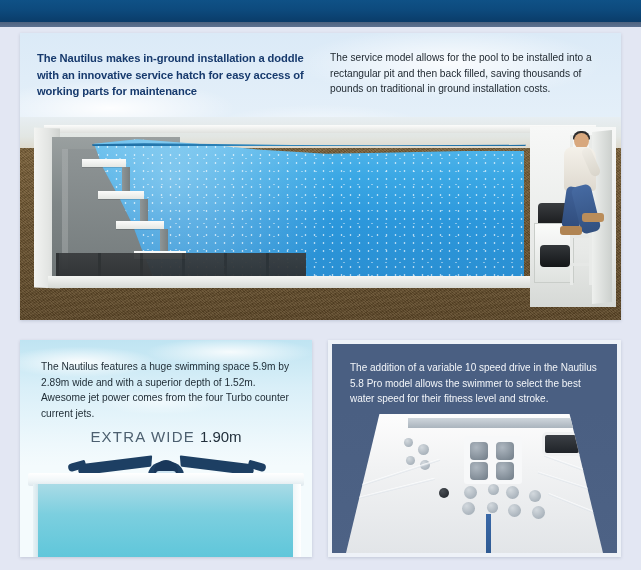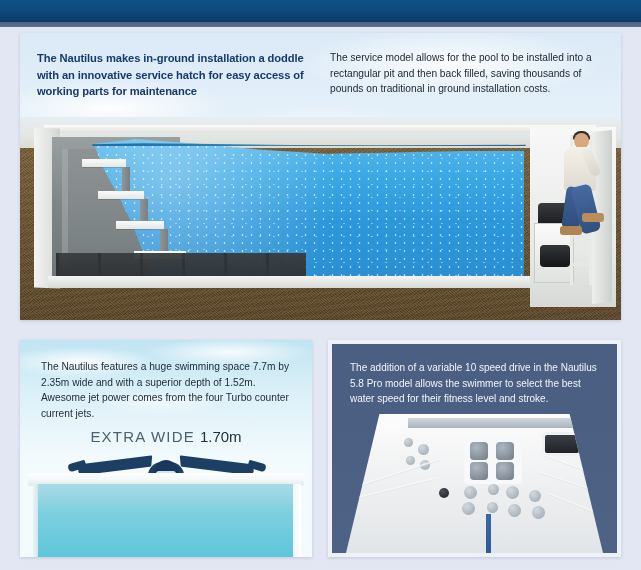--- a/index.html
+++ b/index.html
@@ -357,24 +357,24 @@
             <div class="m-shoe1"></div>
             <div class="m-shoe2"></div>
           </div>
         </div>
       </div>
     </div>
   </div>
 
   <div class="panel-bl panel-shadow">
     <div class="bl-clouds"></div>
-    <div class="bl-text">The Nautilus features a huge swimming space 7.7m by 2.35m wide and with a superior depth of 1.52m. Awesome jet power comes from the four Turbo counter current jets.</div>
+    <div class="bl-text">The Nautilus features a huge swimming space 5.9m by 2.89m wide and with a superior depth of 1.52m. Awesome jet power comes from the four Turbo counter current jets.</div>
 
     <div class="extra-wide">
-      <span class="ew-label">EXTRA WIDE</span><span class="ew-value">1.70m</span>
+      <span class="ew-label">EXTRA WIDE</span><span class="ew-value">1.90m</span>
     </div>
 
     <div class="swimmer-wrap">
       <div class="sw-hand-l"></div>
       <div class="sw-hand-r"></div>
       <div class="sw-arm-l"></div>
       <div class="sw-arm-r"></div>
       <div class="sw-body"></div>
       <div class="sw-cap"></div>
       <div class="sw-goggles"></div>

